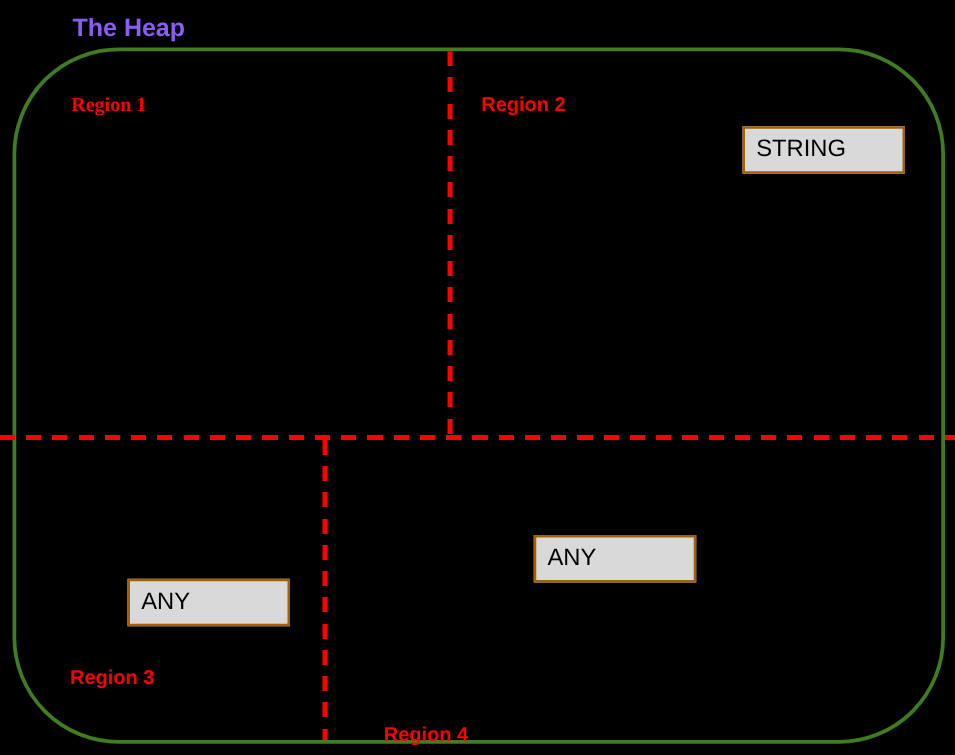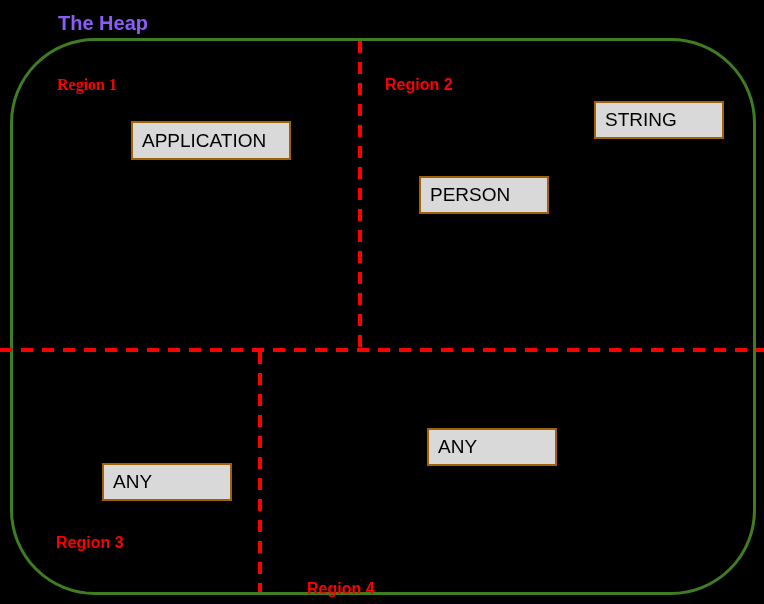--- a/index.html
+++ b/index.html
@@ -112,23 +112,21 @@
   <div class="divider-v-bottom"></div>
 
   <div class="region-label label-r1">Region 1</div>
 
   <div class="region-label label-r2">Region 2</div>
 
   <div class="region-label label-r3">Region 3</div>
 
   <div class="region-label label-r4">Region 4</div>
 
-  <div class="node node-application">APPLICATION</div>
 
   <div class="node node-string">STRING</div>
 
-  <div class="node node-person">PERSON</div>
 
   <div class="node node-any-r3">ANY</div>
 
   <div class="node node-any-r4">ANY</div>
 
 </div>
 
 </body></html>

